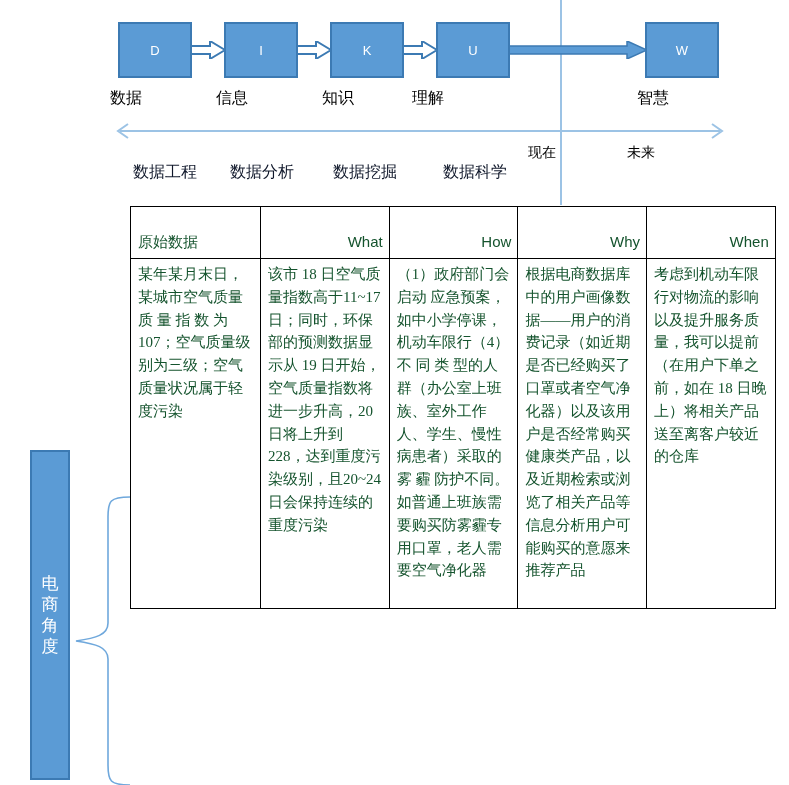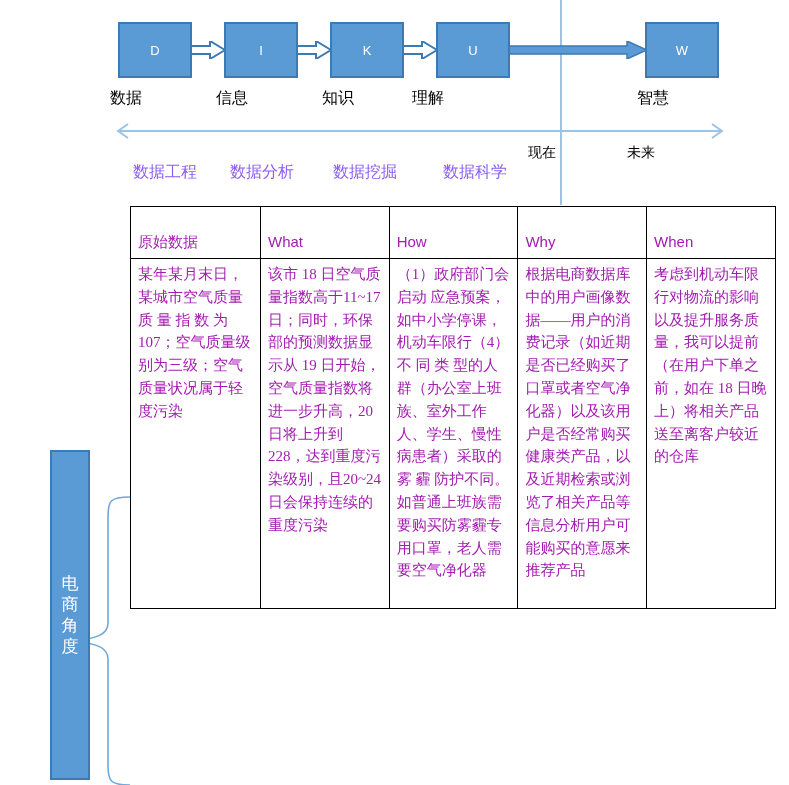--- a/index.html
+++ b/index.html
@@ -84,29 +84,29 @@
   .time-label {
     position: absolute;
     font-size: 14px;
     color: #000000;
     top: 144px;
   }
 
   .discipline-label {
     position: absolute;
     font-size: 16px;
-    color: #8b5cf6;
+    color: #0f172a;
     top: 162px;
     white-space: nowrap;
   }
 
   
   #angle-bar {
     position: absolute;
-    left: 50px;
+    left: 30px;
     top: 450px;
     width: 40px;
     height: 330px;
     background: #5B9BD5;
     border: 2px solid #3C7AB3;
     box-sizing: border-box;
     display: flex;
     align-items: center;
     justify-content: center;
     z-index: 3;
@@ -133,29 +133,29 @@
     table-layout: fixed;
     z-index: 4;
     background: #ffffff;
   }
   #matrix-table td, #matrix-table th {
     border: 1px solid #000000;
     vertical-align: top;
     padding: 4px 6px 4px 7px;
     font-size: 15px;
     line-height: 1.52;
-    color: #a21caf;
+    color: #14532d;
     font-weight: normal;
     box-sizing: border-box;
   }
   #matrix-table thead td { height: 52px; vertical-align: bottom; padding-bottom: 4px; }
   .col-first { width: 130px; }
   .col-rest  { width: 128.7px; }
   .hdr-left  { text-align: left; }
-  .hdr-center{ text-align: left; }
+  .hdr-center{ text-align: right; }
   .row-detail td { height: 350px; font-family: Liberation Serif, serif; }
   .row-summary td { height: 172px; }
 </style>
 </head>
 <body>
 
 <div id="dikuw-diagram">
 
   <div id="now-divider"></div>
 

